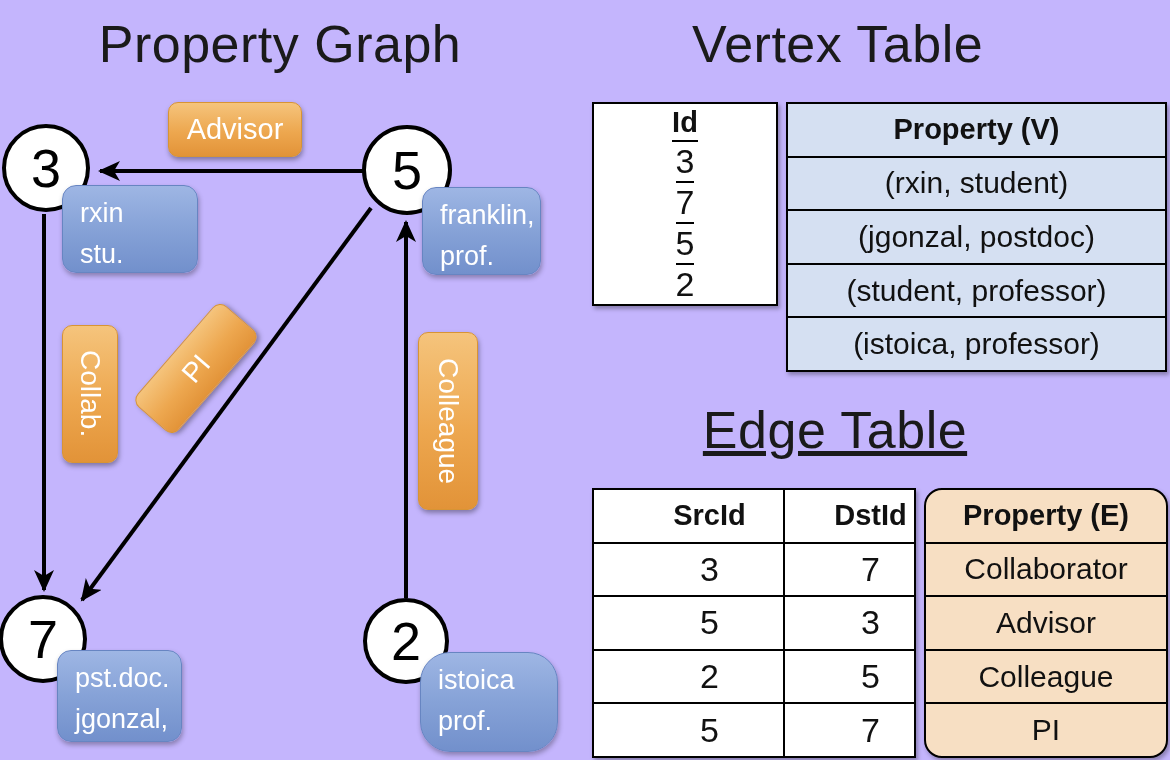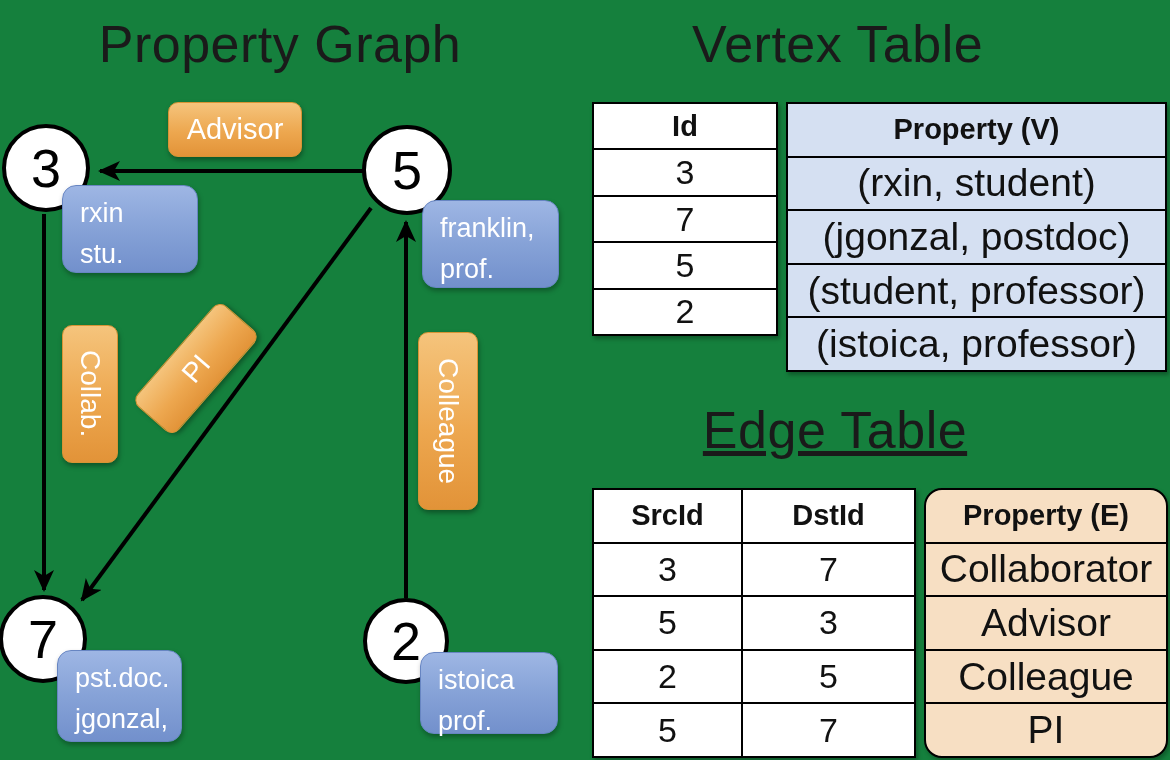--- a/index.html
+++ b/index.html
@@ -1,17 +1,17 @@
 <!DOCTYPE html>
 <html><head>
 <meta charset="utf-8">
 <style>
   html,body{margin:0;padding:0;background:#ffffff;}
   .stage{
-    position:relative;width:1170px;height:760px;background:#15803d;
+    position:relative;width:1170px;height:760px;background:#c4b5fd;
     font-family:"Liberation Sans", sans-serif;color:#111;overflow:hidden;
   }
   .title{
     position:absolute;font-size:52px;font-weight:300;color:#1a1a1a;
     text-align:center;letter-spacing:0.5px;white-space:nowrap;
   }
   
   .node{
     position:absolute;box-sizing:border-box;background:#fff;
     border:4px solid #000;border-radius:50%;
@@ -38,28 +38,28 @@
   }
   .edges{position:absolute;left:0;top:0;z-index:2;}
   
   .subtable{
     position:absolute;box-sizing:border-box;border:2px solid #000;background:#fff;
     display:flex;flex-direction:column;
     box-shadow:2px 3px 4px rgba(0,0,0,0.3);
   }
   .subtable .trow{
     flex:1 1 0;display:flex;align-items:center;justify-content:center;
-    border-bottom:2px solid #000;font-size:39px;
+    border-bottom:2px solid #000;font-size:30px;
   }
   .subtable .trow:last-child{border-bottom:none;}
   .subtable .trow.head{font-weight:bold;font-size:29px;}
   .subtable .num{font-size:34px;font-weight:300;}
   .subtable .trow.twocol{padding:0;}
   .twocol .cell{
-    flex:1 1 0;height:100%;display:flex;align-items:center;justify-content:center;
+    flex:1 1 0;height:100%;display:flex;align-items:center;justify-content:center;padding-left:42px;
   }
   .twocol .cell.first{border-right:2px solid #000;flex:0 0 147px;}
   .bluefill{background:#d5e0f2;}
   .tanfill{background:#f7dfc3;border-radius:18px;}
 </style>
 </head>
 <body>
 
 <div class="stage">
 
@@ -92,36 +92,36 @@
 
   <div class="elabel" style="left:168px;top:102px;width:134px;height:55px;">Advisor</div>
   <div class="elabel vert" style="left:62px;top:325px;width:56px;height:138px;">Collab.</div>
   <div class="elabel" style="left:129px;top:341px;width:134px;height:55px;transform:rotate(-49deg);font-size:28px;">PI</div>
   <div class="elabel vert" style="left:418px;top:332px;width:60px;height:178px;">Colleague</div>
 
   <div class="vlabel" style="left:62px;top:185px;width:136px;height:88px;">
     <div>rxin</div>
     <div>stu.</div>
   </div>
-  <div class="vlabel" style="left:422px;top:200px;width:137px;height:88px;">
+  <div class="vlabel" style="left:422px;top:187px;width:119px;height:88px;">
     <div>franklin,</div>
     <div>prof.</div>
   </div>
   <div class="vlabel" style="left:57px;top:650px;width:125px;height:92px;">
     <div>pst.doc.</div>
     <div>jgonzal,</div>
   </div>
-  <div class="vlabel" style="left:420px;top:652px;width:138px;height:82px;">
+  <div class="vlabel" style="left:420px;top:652px;width:138px;height:100px;border-radius:30px;">
     <div>istoica</div>
     <div>prof.</div>
   </div>
 
   <div class="title" style="left:555px;top:14px;width:565px;">Vertex Table</div>
 
-  <div class="subtable" style="left:592px;top:102px;width:186px;height:234px;">
+  <div class="subtable" style="left:592px;top:102px;width:186px;height:204px;align-items:center;">
     <div class="trow head">Id</div>
     <div class="trow num">3</div>
     <div class="trow num">7</div>
     <div class="trow num">5</div>
     <div class="trow num">2</div>
   </div>
 
   <div class="subtable bluefill" style="left:786px;top:102px;width:381px;height:270px;">
     <div class="trow head">Property (V)</div>
     <div class="trow">(rxin, student)</div>

